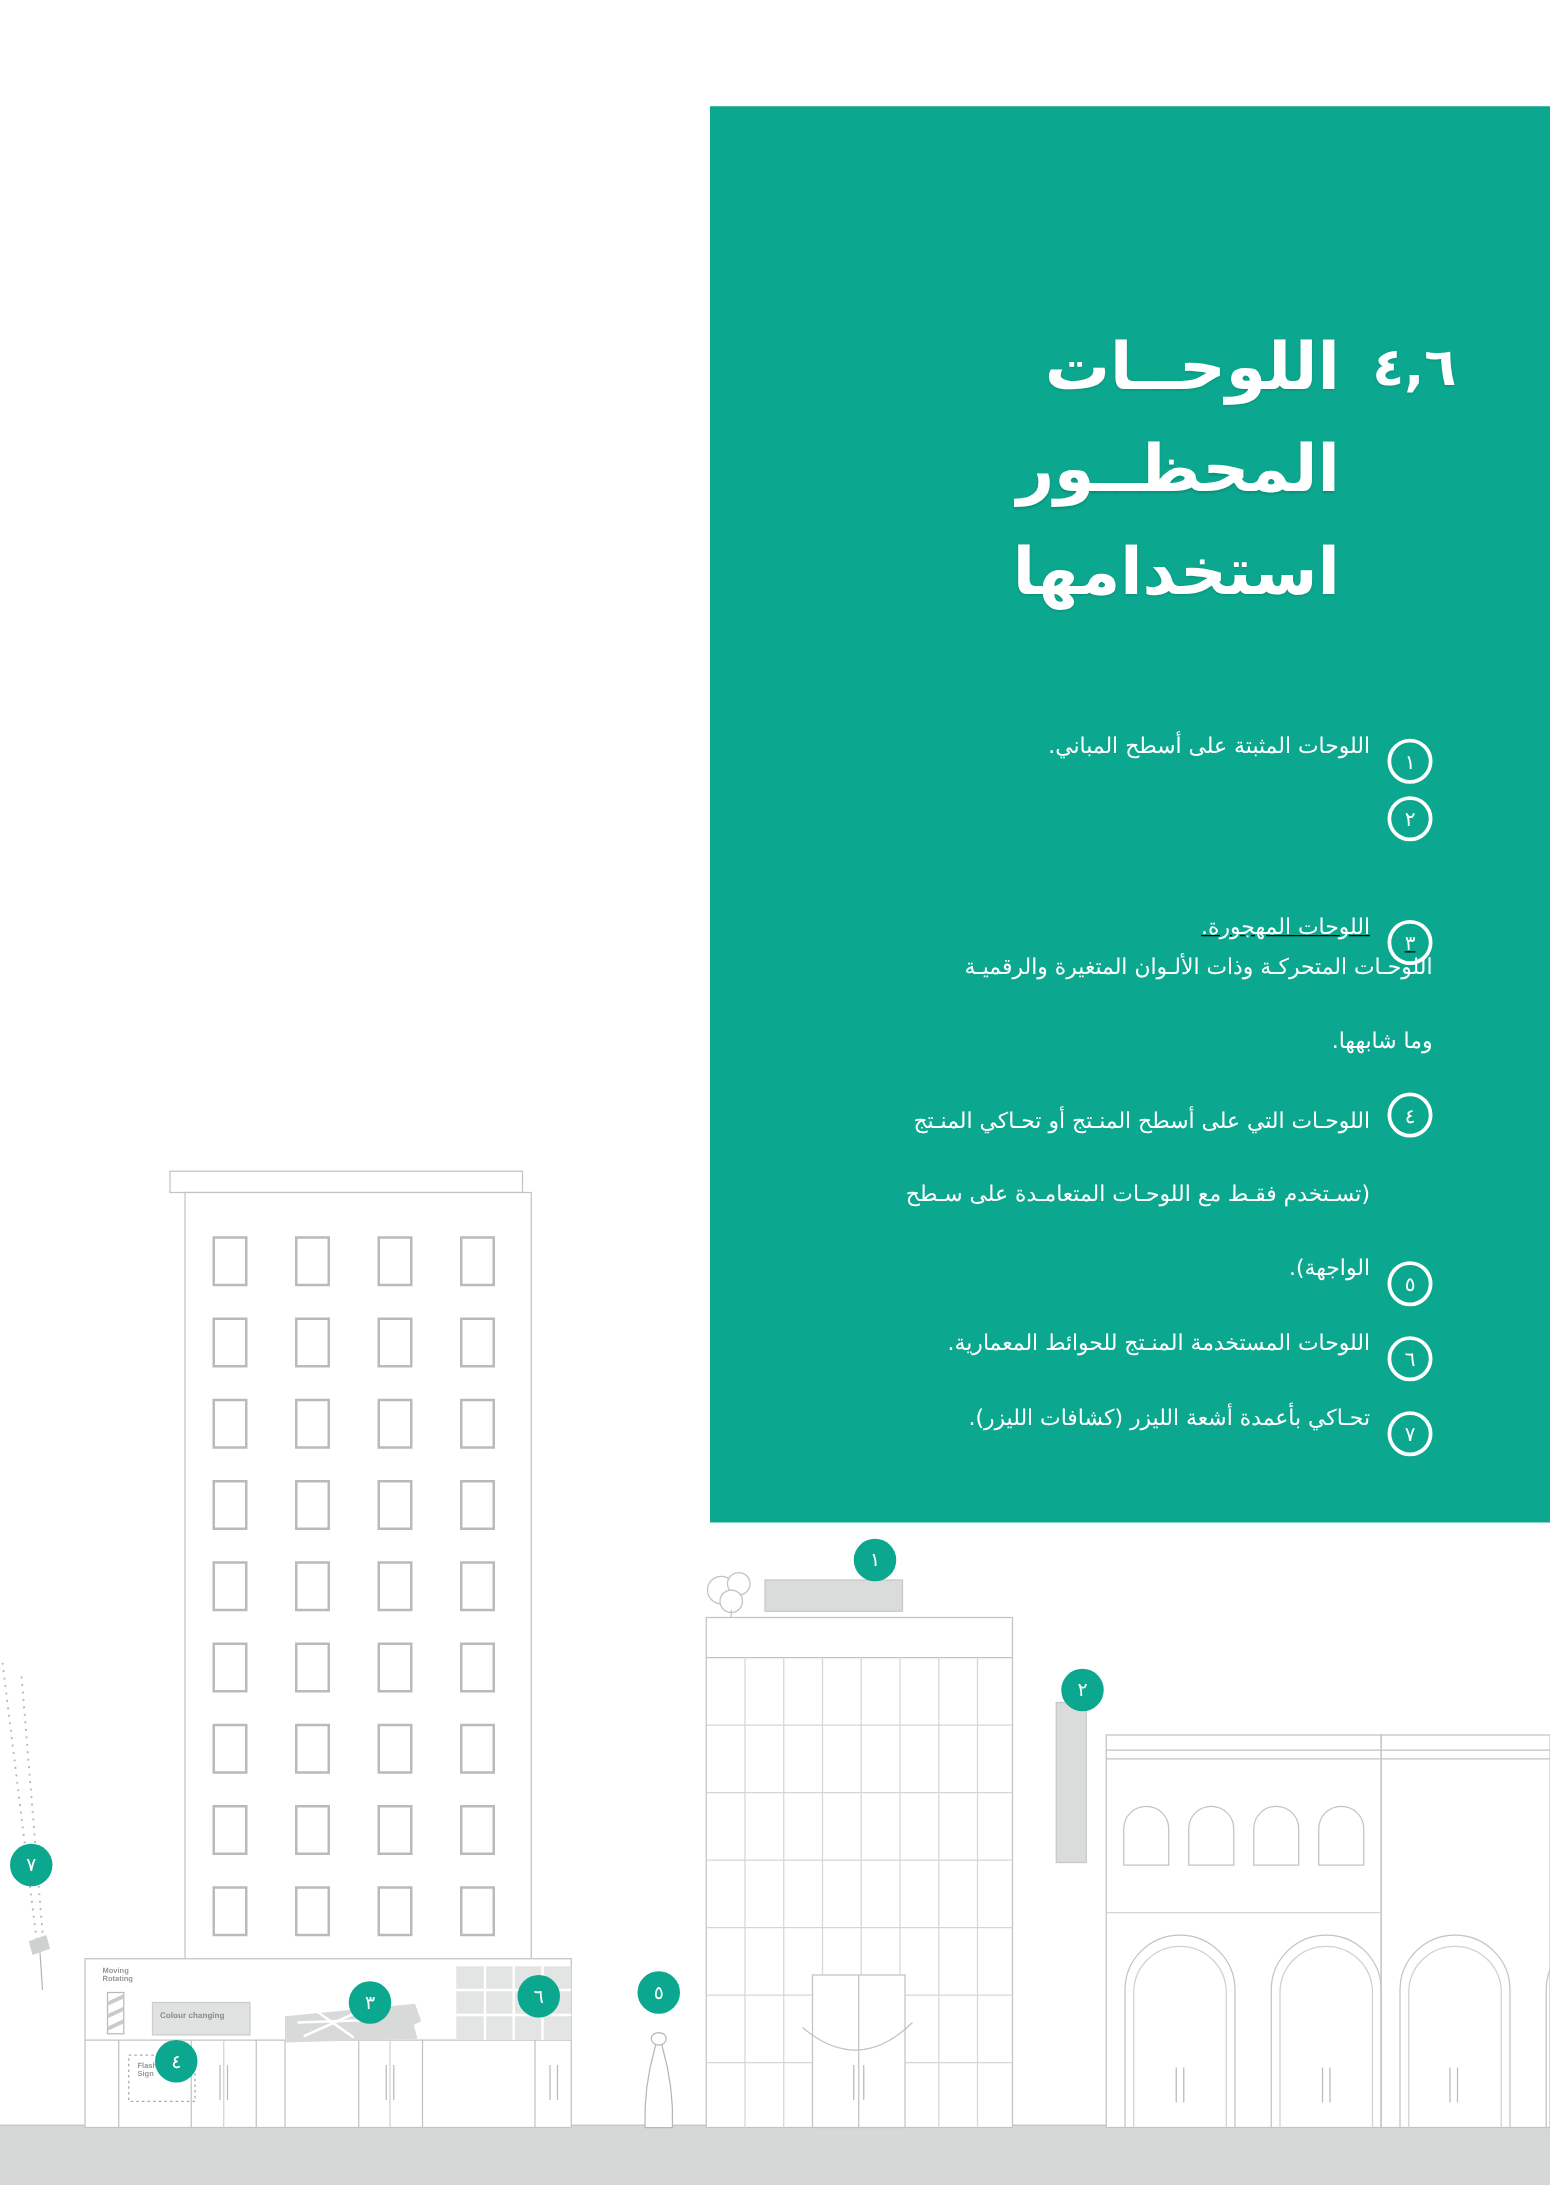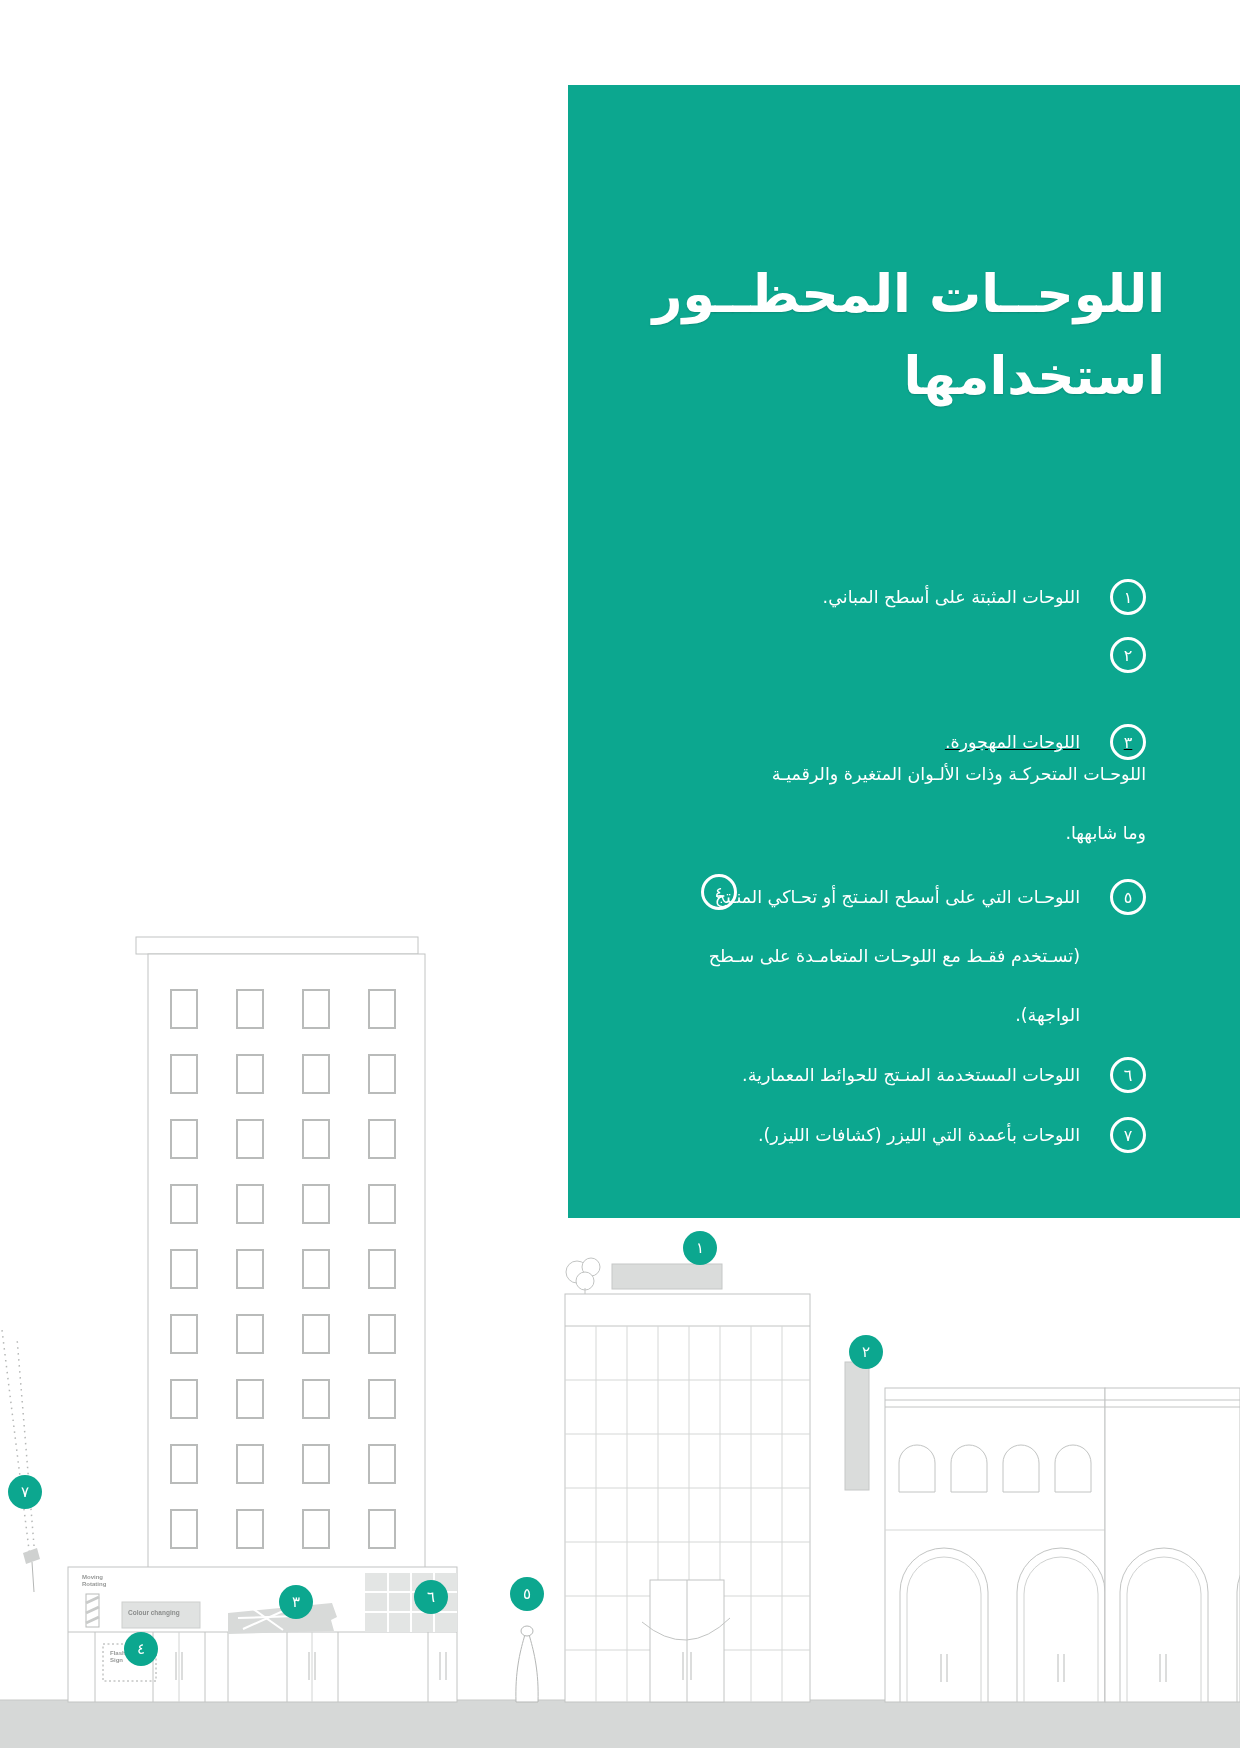--- a/index.html
+++ b/index.html
@@ -15,21 +15,21 @@
   .title-row{
     position:absolute;top:168px;right:75px;display:flex;direction:rtl;
     column-gap:26px;color:#ffffff;
   }
   .title-num{font-size:42px;font-weight:bold;line-height:82px;text-shadow:0 1px 2px rgba(0,0,0,.15);}
   .title-text{
     margin:0;font-size:52px;font-weight:bold;line-height:82px;text-align:right;
     white-space:pre-line;text-shadow:0 1px 2px rgba(0,0,0,.15);
   }
   
-  .p-row{position:absolute;right:94px;display:flex;align-items:flex-start;column-gap:30px;}
+  .p-row{position:absolute;right:94px;display:flex;align-items:flex-end;column-gap:14px;}
   .p-text{
     width:445px;direction:rtl;text-align:right;font-size:17.5px;line-height:59px;
     color:#ffffff;white-space:pre-line;
   }
   .p-circle{
     flex:0 0 36px;width:36px;height:36px;border:3px solid #ffffff;border-radius:50%;
     box-sizing:border-box;display:flex;align-items:center;justify-content:center;
     margin-top:11px;font-size:16px;color:#ffffff;
   }
   .r1{top:483px;} .r2{top:541px;} .r3{top:628px;text-decoration:underline;} .r4{top:660px;flex-direction:column;}
@@ -49,20 +49,21 @@
   }
   .lbl-moving{left:82px;top:1574px;font-size:6px;line-height:7px;}
   .lbl-colour{left:128px;top:1609px;font-size:6.5px;color:#8b8d8c;}
   .lbl-flashing{left:110px;top:1650px;font-size:6px;line-height:7px;}
 </style>
 </head>
 <body>
 
 <div class="panel">
   <div class="title-row">
+    <div class="title-num">٤,٦</div>
     <h1 class="title-text">اللوحــات المحظــور
 استخدامها</h1>
   </div>
 
   <div class="p-row r1">
     <div class="p-text">اللوحات المثبتة على أسطح المباني.</div>
     <div class="p-circle">
         <span>١</span>
       </div>
   </div>
@@ -92,21 +93,21 @@
         <span>٥</span>
       </div>
   </div>
   <div class="p-row r6">
     <div class="p-text">اللوحات المستخدمة المنـتج للحوائط المعمارية.</div>
     <div class="p-circle">
         <span>٦</span>
       </div>
   </div>
   <div class="p-row r7">
-    <div class="p-text">اللوحات بأعمدة التي الليزر (كشافات الليزر).</div>
+    <div class="p-text">تحـاكي بأعمدة أشعة الليزر (كشافات الليزر).</div>
     <div class="p-circle">
         <span>٧</span>
       </div>
   </div>
 </div>
 
 <svg class="illustration" width="1240" height="822" viewBox="0 930 1240 822" xmlns="http://www.w3.org/2000/svg">
   <defs>
     <rect id="win" width="26" height="38" fill="#ffffff" stroke="#b9bbba" stroke-width="2"></rect>
   </defs>

